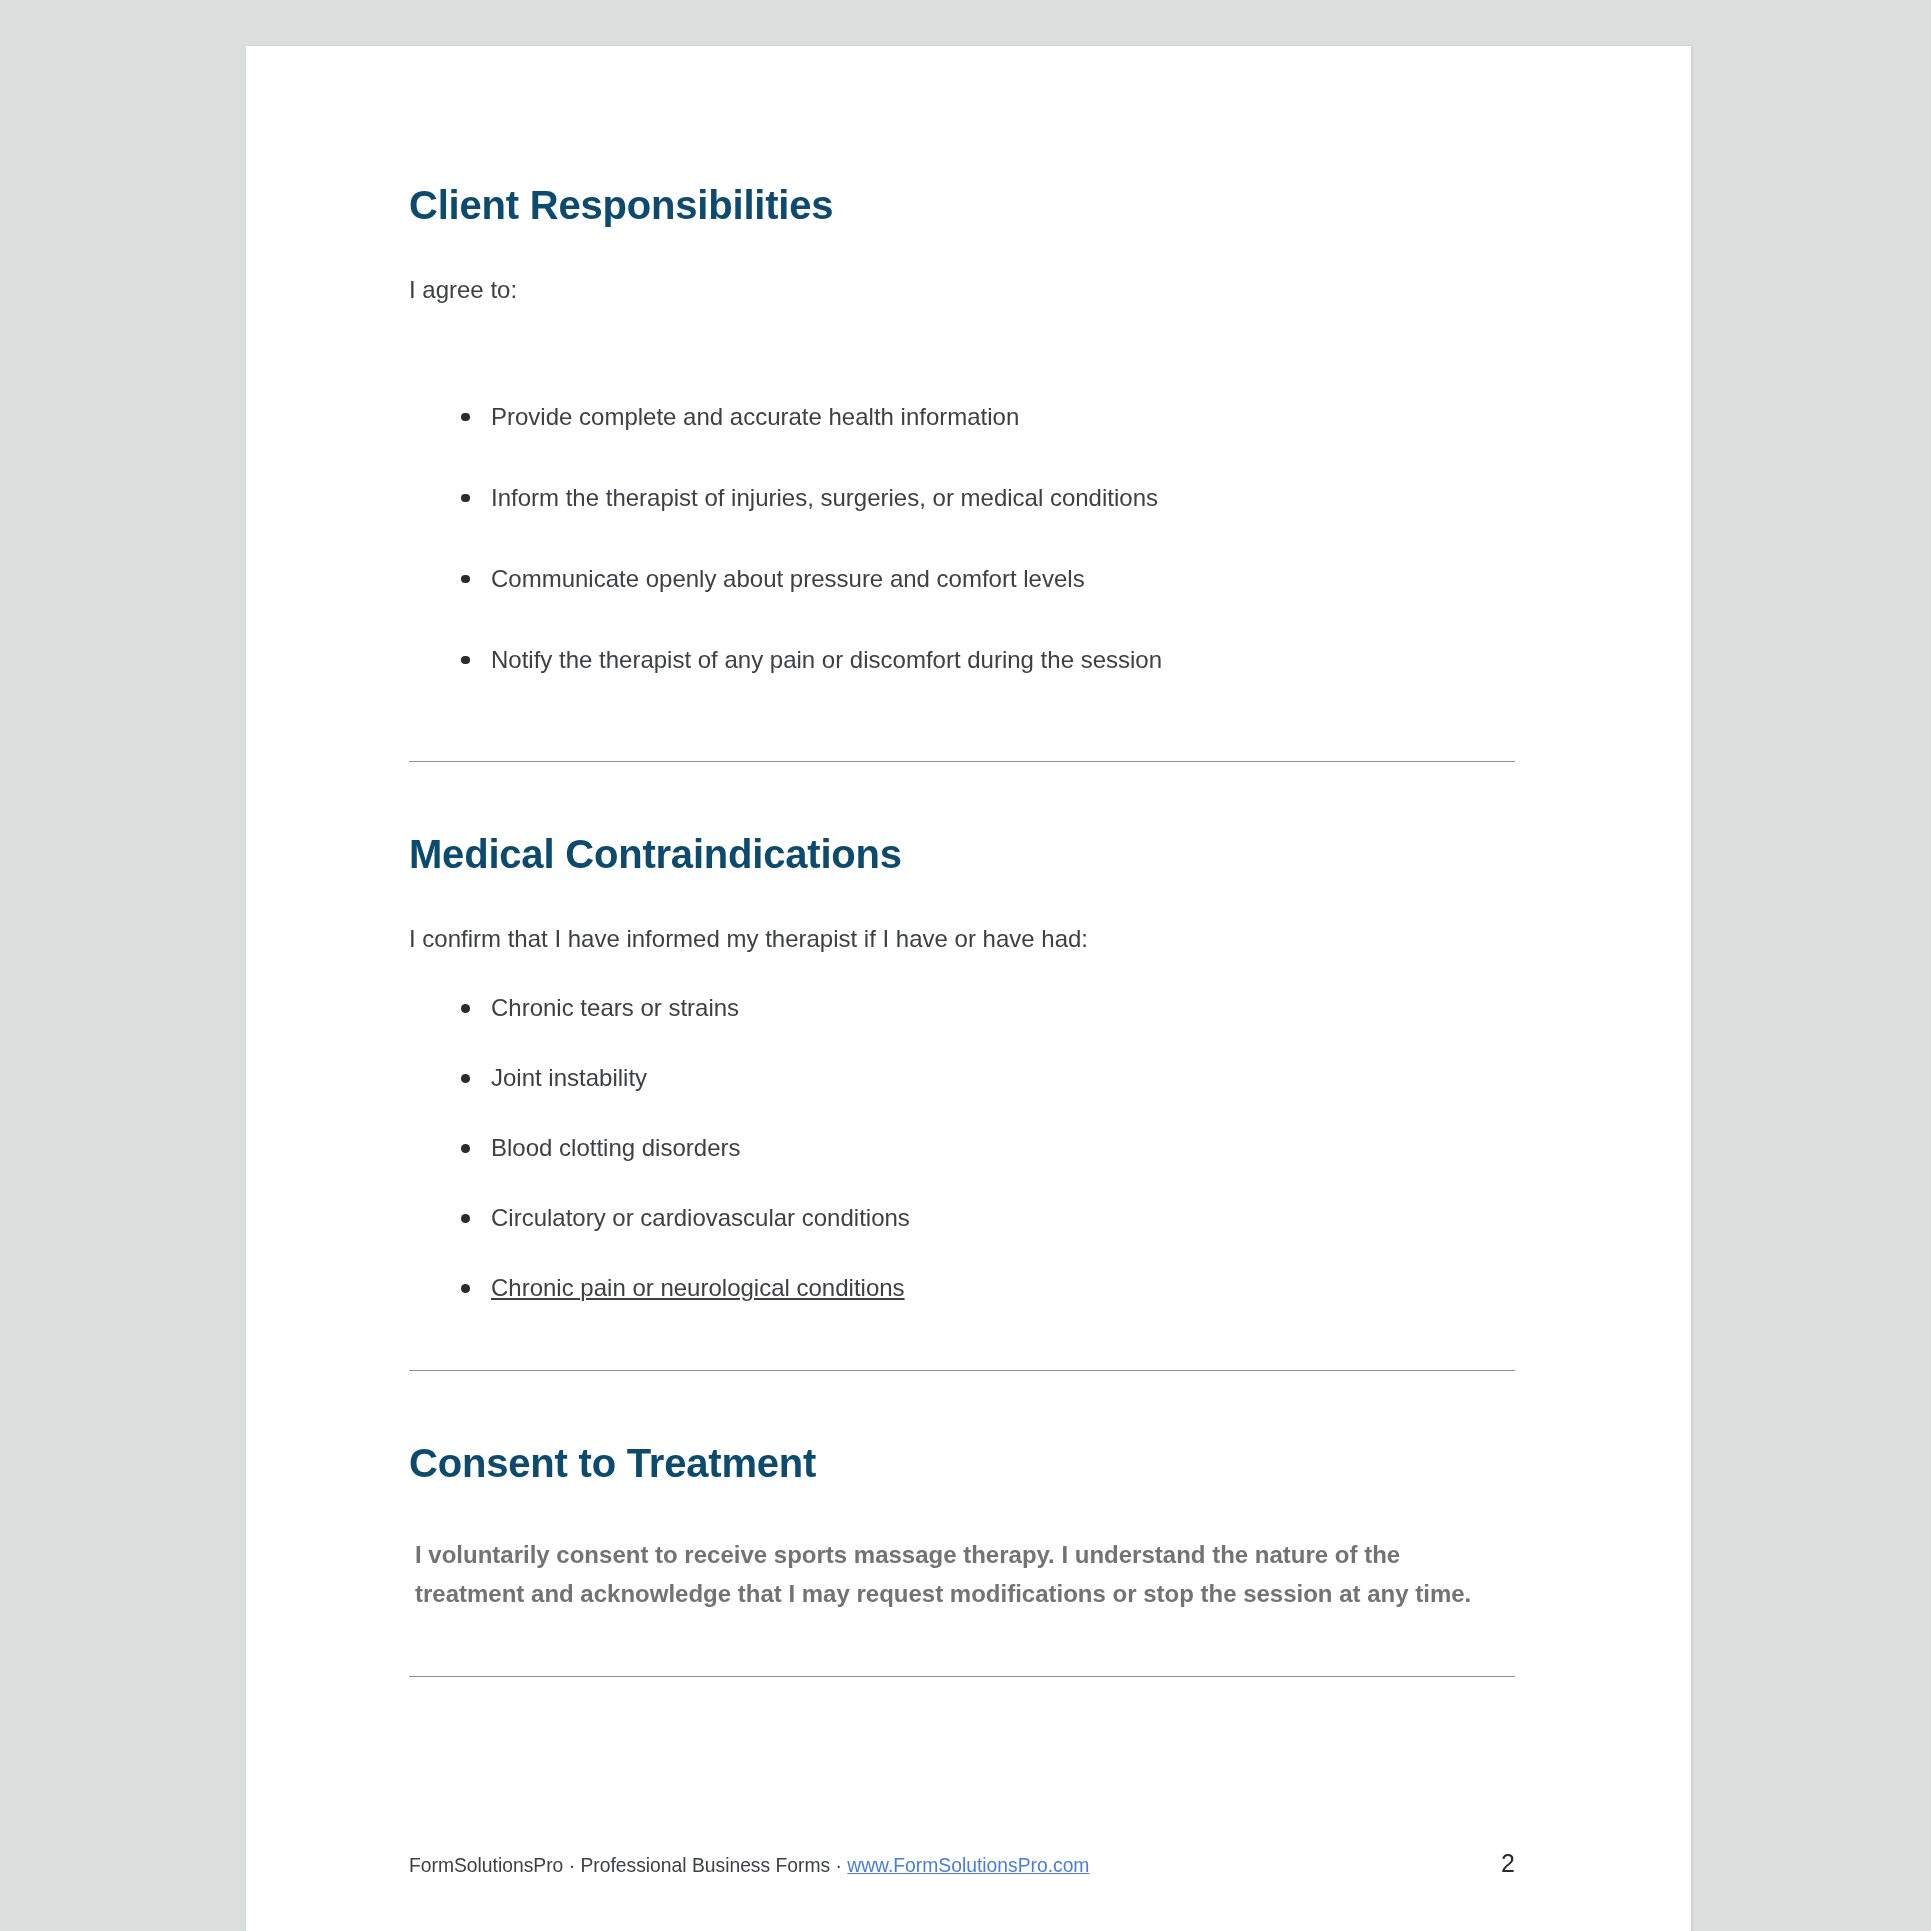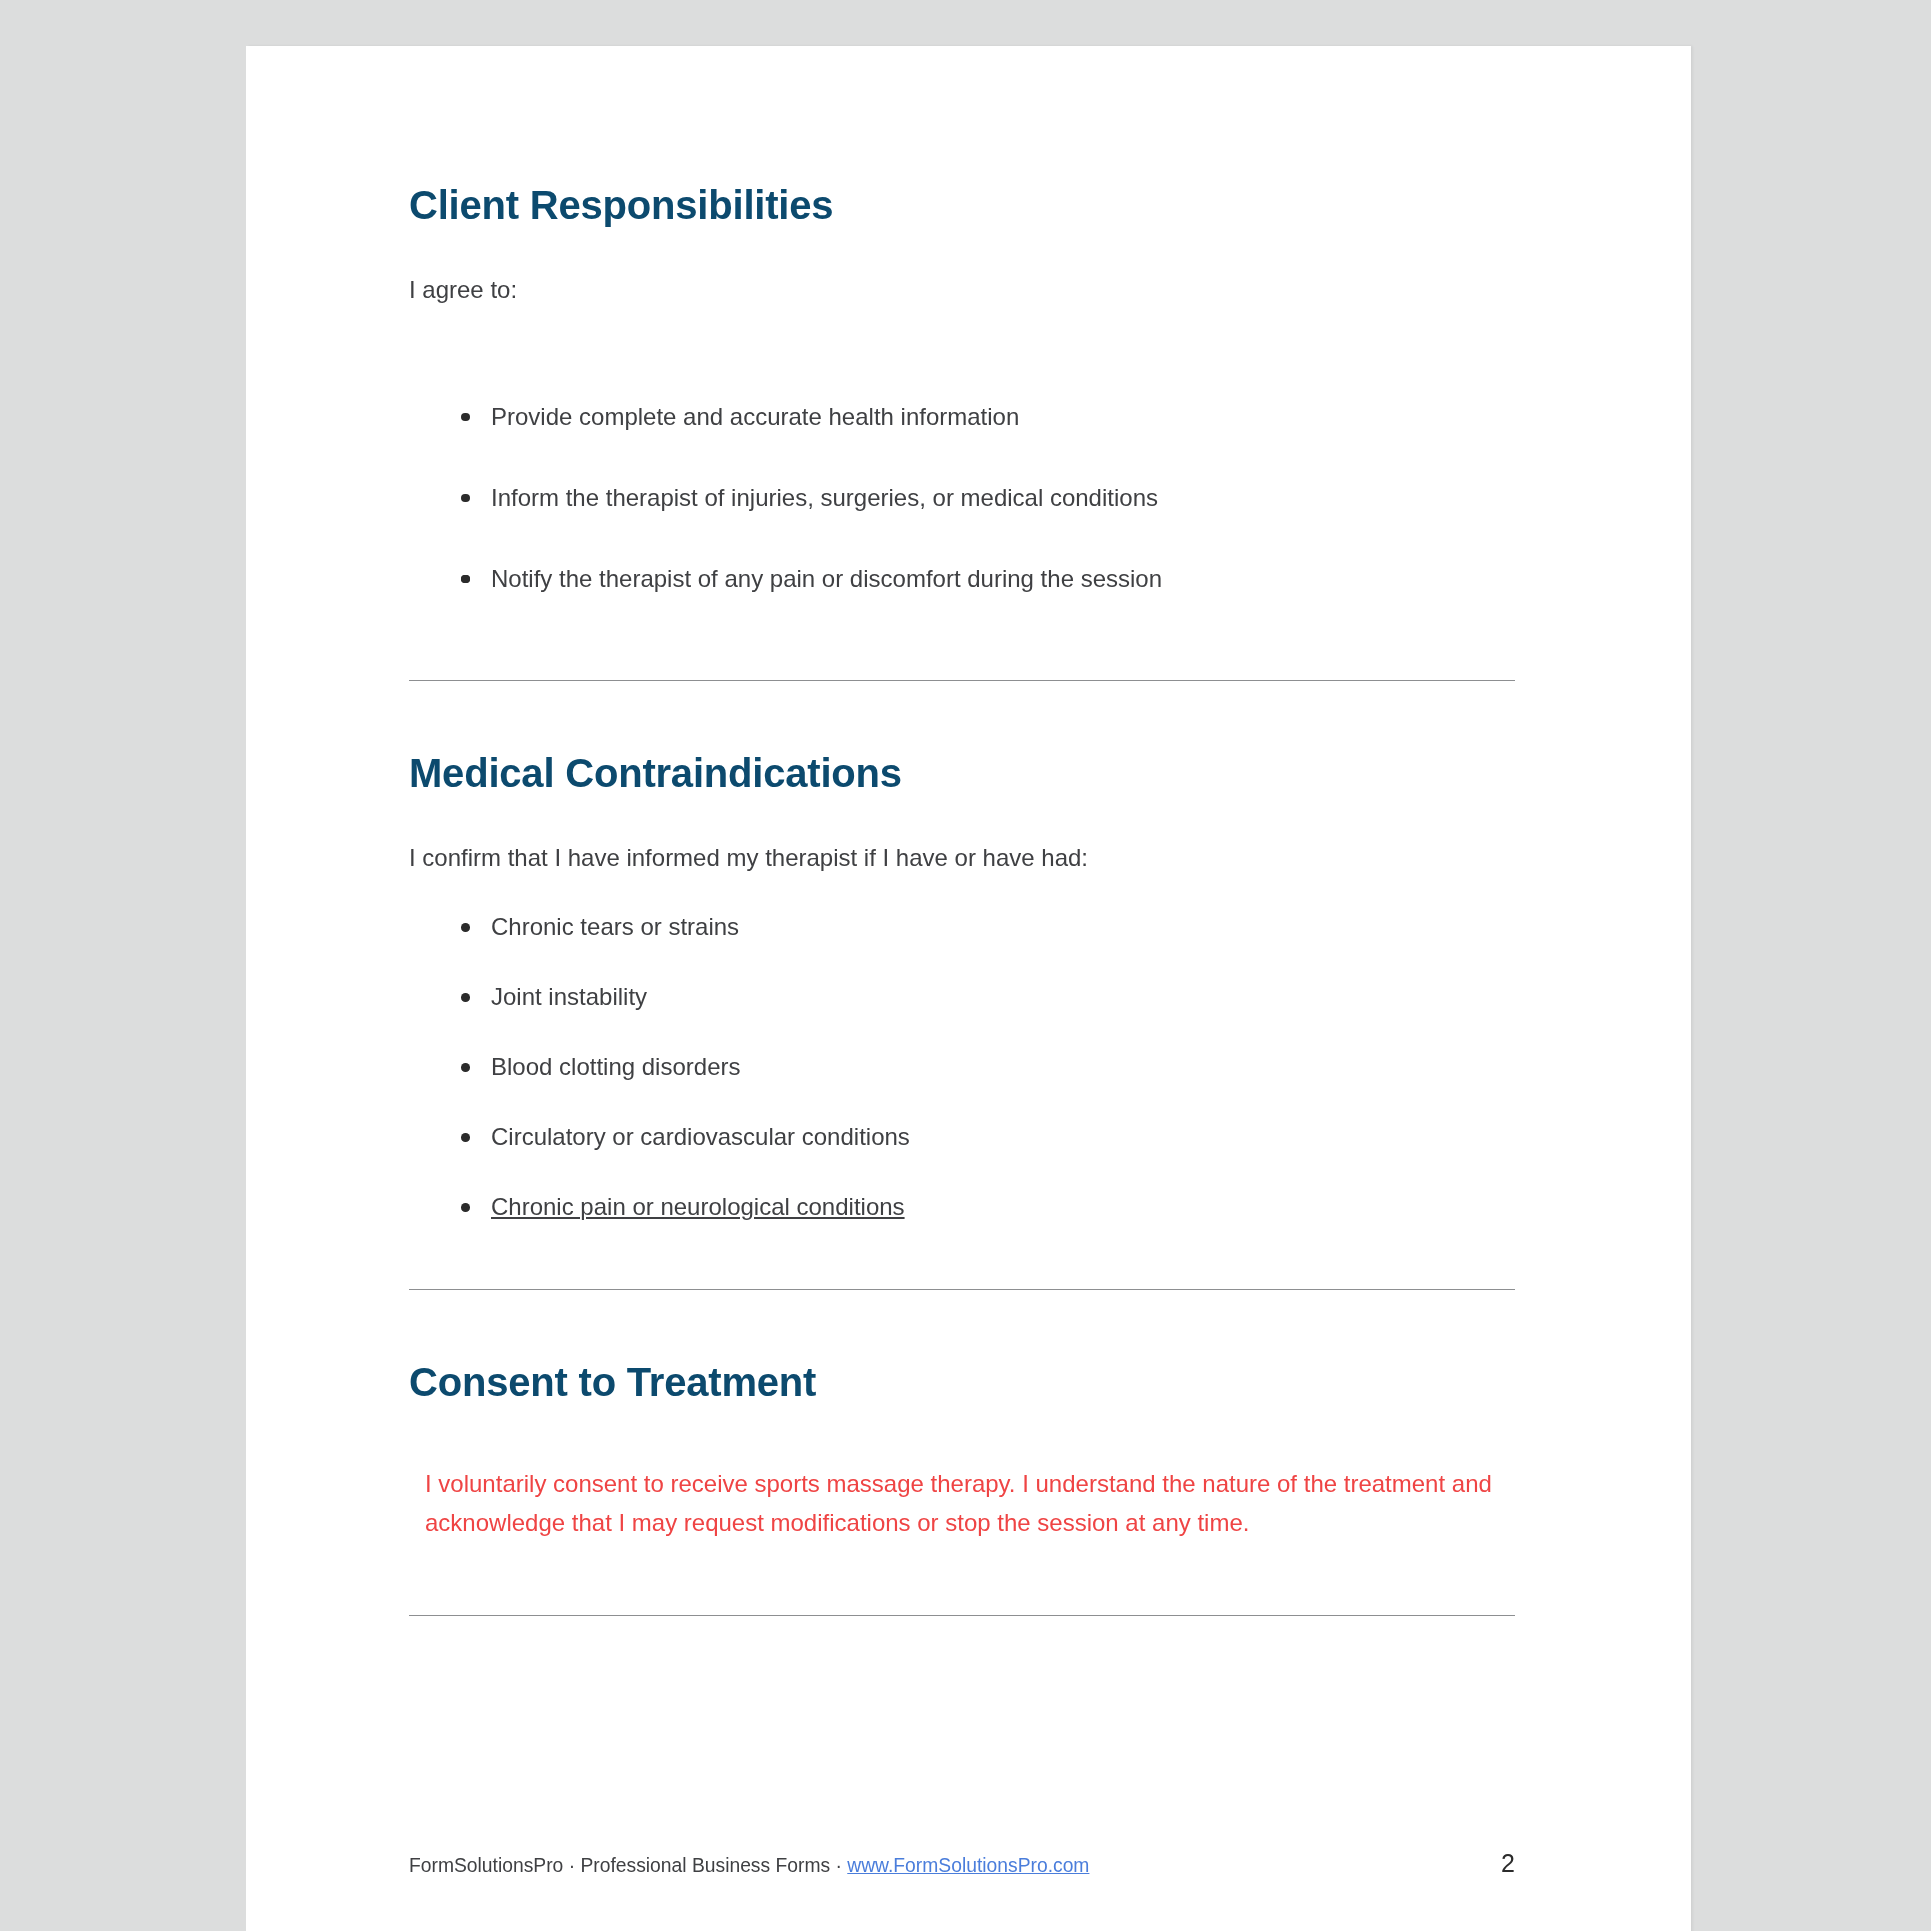--- a/index.html
+++ b/index.html
@@ -80,24 +80,25 @@
   .divider {
     height: 0;
     border: 0;
     border-top: 1.4px solid #8d8f91;
     margin: 0;
     width: 100%;
   }
 
   p.body-para {
     font-size: 24px;
-    color: #ef4444;
-    margin: 16px;
+    color: #737373;
+    margin: 6px;
     line-height: 1.63;
     max-width: 1101px;
+    font-weight: bold;
   }
 
   .footer {
     position: absolute;
     left: 163px;
     top: 1767px;
     width: 1106px;
     display: flex;
     align-items: baseline;
     justify-content: space-between;
@@ -141,20 +142,21 @@
       <li>
         <span class="dot"></span>
         <span>Provide complete and accurate health information</span>
       </li>
       <li>
         <span class="dot"></span>
         <span>Inform the therapist of injuries, surgeries, or medical conditions</span>
       </li>
       <li>
         <span class="dot"></span>
+        <span>Communicate openly about pressure and comfort levels</span>
       </li>
       <li>
         <span class="dot"></span>
         <span>Notify the therapist of any pain or discomfort during the session</span>
       </li>
     </ul>
 
     <div class="sp-86"></div>
     <hr class="divider">
     <div class="sp-70"></div>

